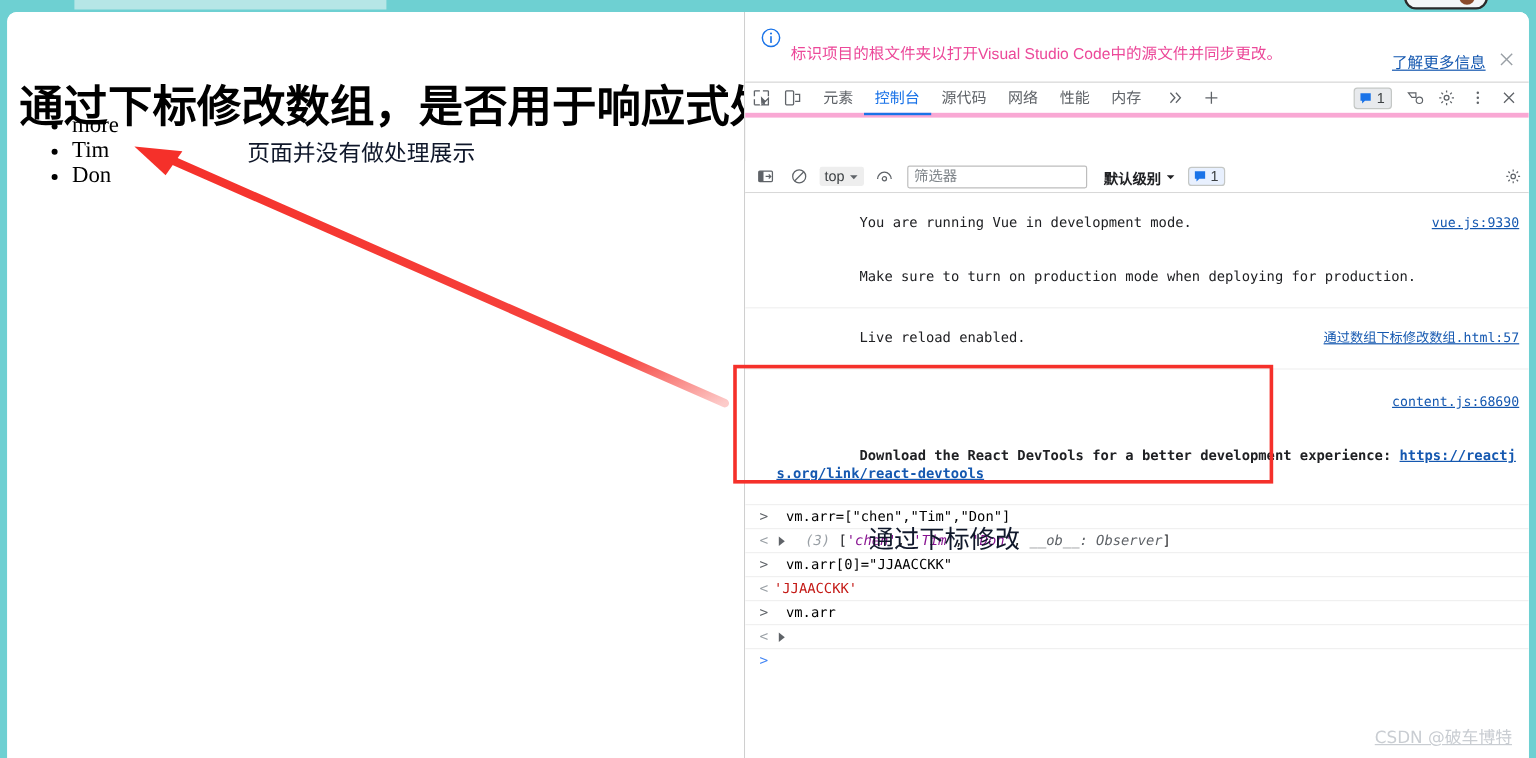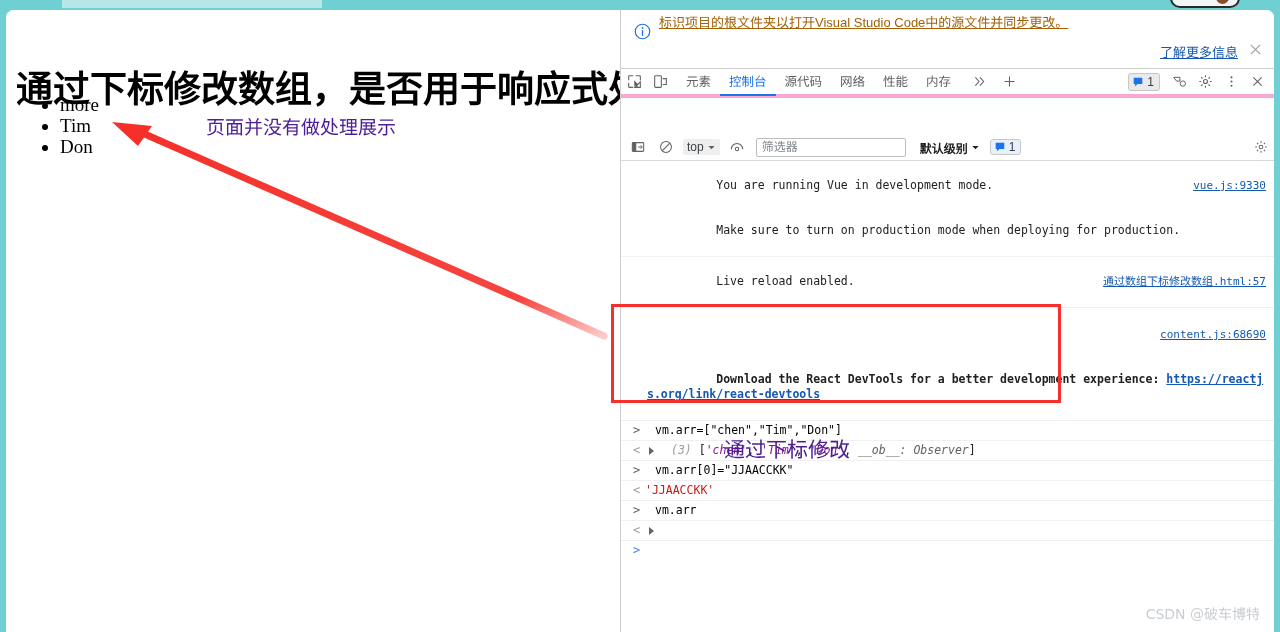--- a/index.html
+++ b/index.html
@@ -86,21 +86,21 @@
   #name-list li {
     font-size: 19px;
     line-height: 21px;
     color: #000000;
     font-family: "Liberation Serif", "DejaVu Serif", serif;
   }
 
   
   .annotation-text {
     position: absolute;
-    color: #4c1d95;
+    color: #0f172a;
     font-size: 19px;
     font-family: "DejaVu Sans", "Liberation Sans", sans-serif;
     white-space: nowrap;
   }
   #annotation-page {
     left: 200px; top: 102px;
   }
   #annotation-console {
     left: 718px; top: 423px;
     font-size: 21px;
@@ -139,25 +139,24 @@
     border-bottom: 1px solid #d0d0d0;
     box-sizing: border-box;
   }
   #infobar-info-icon {
     position: absolute;
     left: 13px; top: 13px;
     width: 17px; height: 17px;
   }
   #infobar-message {
     position: absolute;
-    left: 38px; top: 2px;
+    left: 38px; top: 24px;
     font-size: 13px;
-    color: #a16207;
+    color: #ec4899;
     white-space: nowrap;
-    text-decoration: underline;
   }
   #infobar-buttons {
     position: absolute;
     left: 14px; top: 36px;
     display: flex;
     gap: 6px;
   }
   #infobar-primary-btn {
     background: #1a73e8;
     color: #ffffff;
@@ -391,20 +390,21 @@
   .caret-prompt { color: #4285f4; }
 
   
   #watermark {
     position: absolute;
     right: 14px; bottom: 9px;
     font-size: 14px;
     color: #c9cdd2;
     font-family: "DejaVu Sans", "Liberation Sans", sans-serif;
     white-space: nowrap;
+    text-decoration: underline;
   }
   .ico { display: block; }
 </style>
 </head>
 <body>
 
 <div id="browser-chrome">
   <div id="chrome-tab-stub"></div>
   <div id="chrome-toolbar-stub"></div>
   <div id="chrome-toolbar-dot"></div>

